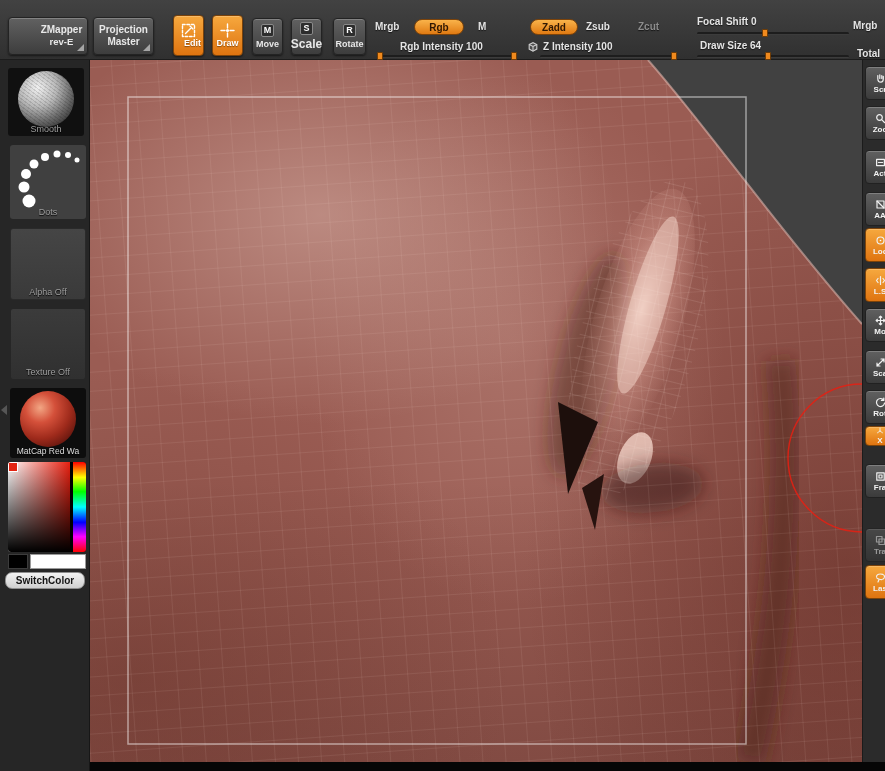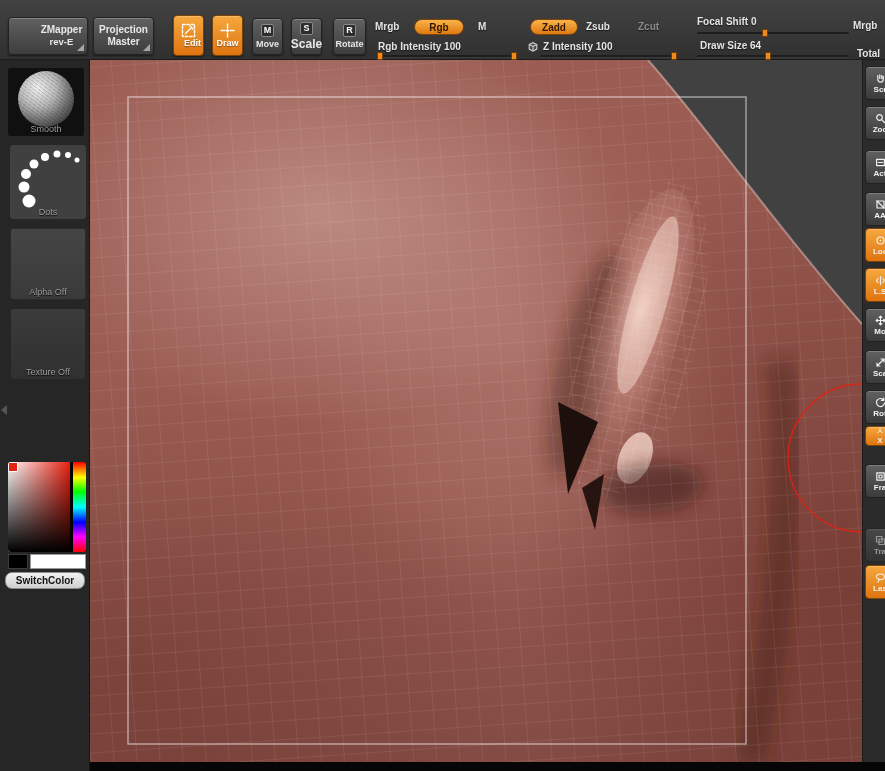--- a/index.html
+++ b/index.html
@@ -145,21 +145,21 @@
 
     <div class="tb-btn" style="left:333px;top:18px;width:33px;height:37px;">
       <span class="badge">R</span>
       <span style="font-size:9px;">Rotate</span>
     </div>
 
     <span class="lbl" style="left:375px;top:21px;">Mrgb</span>
     <span class="pill" style="left:414px;top:19px;width:50px;">Rgb</span>
     <span class="lbl" style="left:478px;top:21px;">M</span>
 
-    <span class="lbl" style="left:378px;top:41px;">Rgb Intensity 100</span>
+    <span class="lbl" style="left:400px;top:41px;">Rgb Intensity 100</span>
     <div class="track" style="left:378px;top:55px;width:138px;">
       <span class="thumb" style="left:-1px;"></span>
       <span class="thumb" style="right:-1px;"></span>
     </div>
 
     <span class="pill" style="left:530px;top:19px;width:48px;">Zadd</span>
     <span class="lbl" style="left:586px;top:21px;">Zsub</span>
     <span class="lbl dim" style="left:638px;top:21px;">Zcut</span>
 
     <svg width="12" height="12" viewBox="0 0 11 11" style="position:absolute;left:527px;top:41px;">
@@ -209,20 +209,24 @@
     </div>
 
     <div class="lp-item" style="left:10px;top:168px;width:76px;height:72px;background:linear-gradient(#454545,#3a3a3a);border:1px solid #2a2a2a;">
       <span class="lp-label">Alpha Off</span>
     </div>
 
     <div class="lp-item" style="left:10px;top:248px;width:76px;height:72px;background:linear-gradient(#3b3b3b,#303030);border:1px solid #262626;">
       <span class="lp-label">Texture Off</span>
     </div>
 
+    <div class="lp-item" style="left:10px;top:328px;width:76px;height:70px;background:#0d0d0d;">
+      <div class="sphere red"></div>
+      <span class="lp-label" style="color:#dedede;font-size:8.5px;">MatCap Red Wa</span>
+    </div>
 
     <div class="lp-item" style="left:8px;top:402px;width:78px;height:90px;background:#000;">
       <div class="sv-square"></div>
       <div class="hue-strip"></div>
       <div class="cur-color"></div>
     </div>
 
     <div style="position:absolute;left:8px;top:494px;width:20px;height:15px;background:#000;border:1px solid #3c3c3c;"></div>
     <div style="position:absolute;left:30px;top:494px;width:56px;height:15px;background:#fff;border:1px solid #9a9a9a;"></div>
 

